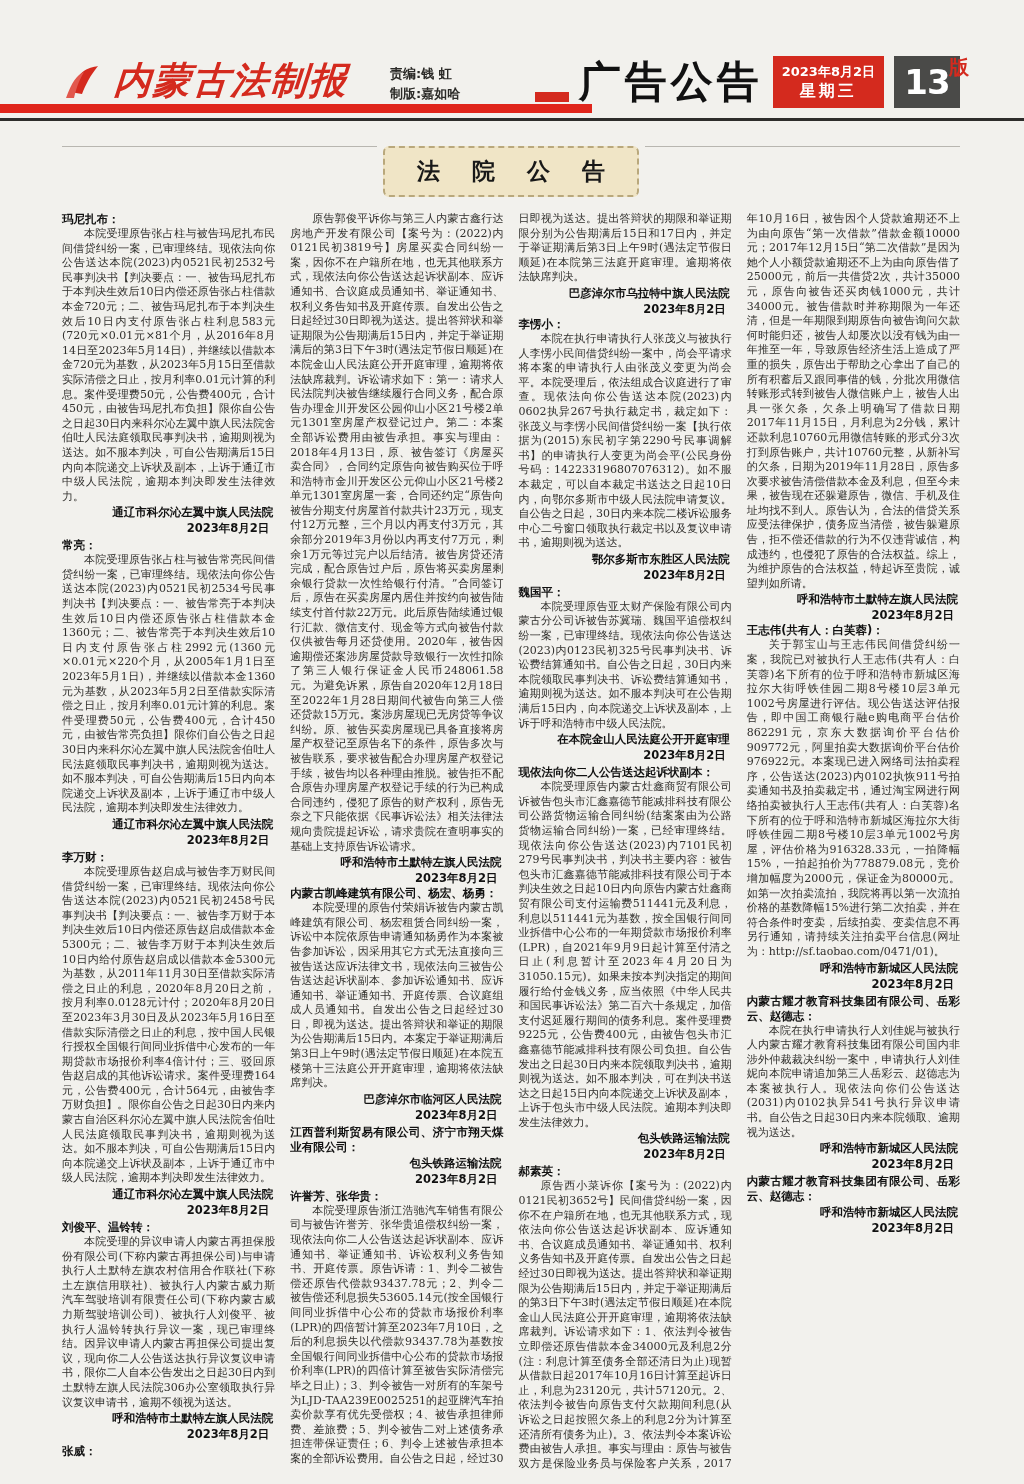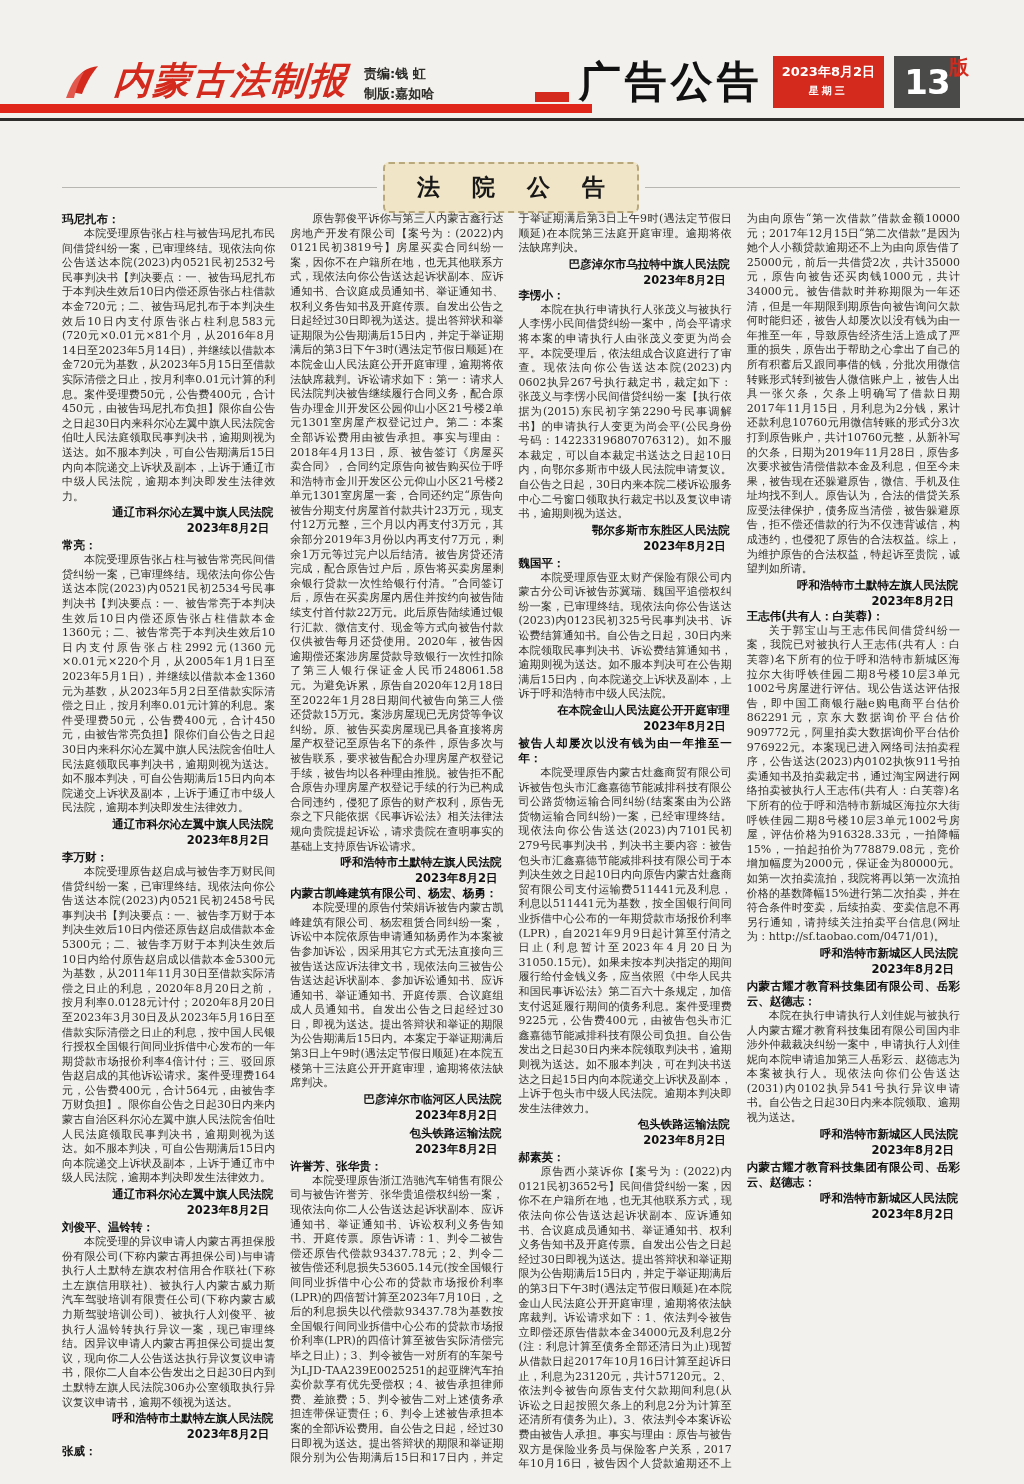--- a/index.html
+++ b/index.html
@@ -16,47 +16,47 @@
   
   .masthead { position:relative; height:66px; }
   .mast-left { position:absolute; left:2px; top:2px; display:flex; align-items:flex-start; gap:10px; }
   .emblem { width:40px; height:40px; margin-top:4px; }
   .paper-name {
     font-family:"DejaVu Sans", sans-serif;
     font-size:37px; font-weight:bold; font-style:italic;
     color:#d42a1e; letter-spacing:2px; line-height:46px;
     transform:skewX(-4deg);
   }
-  .staff { margin-left:6px; margin-top:6px; font-family:"DejaVu Sans", sans-serif; font-size:13px; color:#2b2a27; line-height:20px; font-weight:bold; }
+  .staff { margin-left:32px; margin-top:6px; font-family:"DejaVu Sans", sans-serif; font-size:13px; color:#2b2a27; line-height:20px; font-weight:bold; }
   .header-right { position:absolute; right:0; top:0; display:flex; align-items:flex-start; gap:10px; }
   .red-dash { width:34px; height:10px; background:#d42a1e; align-self:flex-end; margin-bottom:6px; }
   .section-title {
     font-family:"DejaVu Sans", sans-serif;
     font-size:42px; font-weight:bold; color:#111;
     letter-spacing:4px; line-height:52px;
   }
   .date-box {
     background:#d42a1e; color:#fff; text-align:center;
     font-family:"DejaVu Sans", sans-serif; font-weight:bold;
     padding:6px 9px 5px; min-width:96px; height:52px;
   }
   .date-box .d1 { font-size:13px; line-height:20px; }
-  .date-box .d2 { font-size:10px; line-height:18px; letter-spacing:3px; }
+  .date-box .d2 { font-size:16px; line-height:18px; letter-spacing:3px; }
   .page-box {
     position:relative; background:#4a4a48; color:#fff; height:52px; width:66px;
     font-family:"DejaVu Sans", sans-serif; font-weight:bold;
     display:flex; align-items:center; justify-content:center;
   }
   .page-num { font-size:34px; line-height:46px; letter-spacing:-1px; }
   .page-ban { position:absolute; right:-9px; top:-2px; color:#d42a1e; font-size:20px; font-weight:bold; }
   .red-bar { position:absolute; left:0; top:104px; width:592px; height:9px; background:#e0251b; }
   .black-rule { position:absolute; left:0; right:0; top:118px; height:3px; background:#2e2d2b; }
 
   
-  .banner-row { position:absolute; left:62px; right:64px; top:162px; display:flex; align-items:center; }
+  .banner-row { position:absolute; left:62px; right:64px; top:146px; display:flex; align-items:flex-start; }
   .banner-row .hline { flex:1; height:1px; background:#b8b6b0; }
   .banner-box {
     margin:0 6px; background:#f0e5c6; border:2px dashed #b9a87c; border-radius:6px;
     padding:8px 20px;
     font-family:"DejaVu Sans", sans-serif; font-size:23px; font-weight:bold; color:#181818;
     letter-spacing:12px; text-indent:12px; white-space:nowrap;
     box-shadow:0 0 0 3px #f0e5c6 inset;
   }
 
   
@@ -159,20 +159,21 @@
     </div>
 
     <div class="notice">
       <div class="n-title">内蒙古凯峰建筑有限公司、杨宏、杨勇：</div>
       <p class="n-body">本院受理的原告付荣娟诉被告内蒙古凯峰建筑有限公司、杨宏租赁合同纠纷一案，诉讼中本院依原告申请通知杨勇作为本案被告参加诉讼，因采用其它方式无法直接向三被告送达应诉法律文书，现依法向三被告公告送达起诉状副本、参加诉讼通知书、应诉通知书、举证通知书、开庭传票、合议庭组成人员通知书。自发出公告之日起经过30日，即视为送达。提出答辩状和举证的期限为公告期满后15日内。本案定于举证期满后第3日上午9时(遇法定节假日顺延)在本院五楼第十三法庭公开开庭审理，逾期将依法缺席判决。</p>
       <div class="n-court">巴彦淖尔市临河区人民法院</div>
       <div class="n-date">2023年8月2日</div>
     </div>
 
     <div class="notice">
+      <div class="n-title">江西普利斯贸易有限公司、济宁市翔天煤业有限公司：</div>
       <div class="n-court">包头铁路运输法院</div>
       <div class="n-date">2023年8月2日</div>
     </div>
 
     <div class="notice">
       <div class="n-title">许誉芳、张华贵：</div>
       <p class="n-body">本院受理原告浙江浩驰汽车销售有限公司与被告许誉芳、张华贵追偿权纠纷一案，现依法向你二人公告送达起诉状副本、应诉通知书、举证通知书、诉讼权利义务告知书、开庭传票。原告诉请：1、判令二被告偿还原告代偿款93437.78元；2、判令二被告偿还利息损失53605.14元(按全国银行间同业拆借中心公布的贷款市场报价利率(LPR)的四倍暂计算至2023年7月10日，之后的利息损失以代偿款93437.78为基数按全国银行间同业拆借中心公布的贷款市场报价利率(LPR)的四倍计算至被告实际清偿完毕之日止)；3、判令被告一对所有的车架号为LJD-TAA239E0025251的起亚牌汽车拍卖价款享有优先受偿权；4、被告承担律师费、差旅费；5、判令被告二对上述债务承担连带保证责任；6、判令上述被告承担本案的全部诉讼费用。自公告之日起，经过30日即视为送达。提出答辩状的期限和举证期限分别为公告期满后15日和17日内，并定于举证期满后第3日上午9时(遇法定节假日顺延)在本院第三法庭开庭审理。逾期将依法缺席判决。</p>
       <div class="n-court">巴彦淖尔市乌拉特中旗人民法院</div>
       <div class="n-date">2023年8月2日</div>
     </div>
@@ -185,21 +186,21 @@
     </div>
 
     <div class="notice">
       <div class="n-title">魏国平：</div>
       <p class="n-body">本院受理原告亚太财产保险有限公司内蒙古分公司诉被告苏冀瑞、魏国平追偿权纠纷一案，已审理终结。现依法向你公告送达(2023)内0123民初325号民事判决书、诉讼费结算通知书。自公告之日起，30日内来本院领取民事判决书、诉讼费结算通知书，逾期则视为送达。如不服本判决可在公告期满后15日内，向本院递交上诉状及副本，上诉于呼和浩特市中级人民法院。</p>
       <div class="n-court">在本院金山人民法庭公开开庭审理</div>
       <div class="n-date">2023年8月2日</div>
     </div>
 
     <div class="notice">
-      <div class="n-title">被告人却屡次以没有钱为由一年推至一年：</div>
+      <div class="n-title">现依法向你二人公告送达起诉状副本：</div>
       <p class="n-body">本院受理原告内蒙古灶鑫商贸有限公司诉被告包头市汇鑫嘉德节能减排科技有限公司公路货物运输合同纠纷(结案案由为公路货物运输合同纠纷)一案，已经审理终结。现依法向你公告送达(2023)内7101民初279号民事判决书，判决书主要内容：被告包头市汇鑫嘉德节能减排科技有限公司于本判决生效之日起10日内向原告内蒙古灶鑫商贸有限公司支付运输费511441元及利息，利息以511441元为基数，按全国银行间同业拆借中心公布的一年期贷款市场报价利率(LPR)，自2021年9月9日起计算至付清之日止(利息暂计至2023年4月20日为31050.15元)。如果未按本判决指定的期间履行给付金钱义务，应当依照《中华人民共和国民事诉讼法》第二百六十条规定，加倍支付迟延履行期间的债务利息。案件受理费9225元，公告费400元，由被告包头市汇鑫嘉德节能减排科技有限公司负担。自公告发出之日起30日内来本院领取判决书，逾期则视为送达。如不服本判决，可在判决书送达之日起15日内向本院递交上诉状及副本，上诉于包头市中级人民法院。逾期本判决即发生法律效力。</p>
       <div class="n-court">包头铁路运输法院</div>
       <div class="n-date">2023年8月2日</div>
     </div>
 
     <div class="notice">
       <div class="n-title">郝素英：</div>
       <p class="n-body">原告西小菜诉你【案号为：(2022)内0121民初3652号】民间借贷纠纷一案，因你不在户籍所在地，也无其他联系方式，现依法向你公告送达起诉状副本、应诉通知书、合议庭成员通知书、举证通知书、权利义务告知书及开庭传票。自发出公告之日起经过30日即视为送达。提出答辩状和举证期限为公告期满后15日内，并定于举证期满后的第3日下午3时(遇法定节假日顺延)在本院金山人民法庭公开开庭审理，逾期将依法缺席裁判。诉讼请求如下：1、依法判令被告立即偿还原告借款本金34000元及利息2分(注：利息计算至债务全部还清日为止)现暂从借款日起2017年10月16日计算至起诉日止，利息为23120元，共计57120元。2、依法判令被告向原告支付欠款期间利息(从诉讼之日起按照欠条上的利息2分为计算至还清所有债务为止)。3、依法判令本案诉讼费由被告人承担。事实与理由：原告与被告双方是保险业务员与保险客户关系，2017年10月16日，被告因个人贷款逾期还不上为由向原告“第一次借款”借款金额10000元；2017年12月15日“第二次借款”是因为她个人小额贷款逾期还不上为由向原告借了25000元，前后一共借贷2次，共计35000元，原告向被告还买肉钱1000元，共计34000元。被告借款时并称期限为一年还清，但是一年期限到期原告向被告询问欠款何时能归还，被告人却屡次以没有钱为由一年推至一年，导致原告经济生活上造成了严重的损失，原告出于帮助之心拿出了自己的所有积蓄后又跟同事借的钱，分批次用微信转账形式转到被告人微信账户上，被告人出具一张欠条，欠条上明确写了借款日期2017年11月15日，月利息为2分钱，累计还款利息10760元用微信转账的形式分3次打到原告账户，共计10760元整，从新补写的欠条，日期为2019年11月28日，原告多次要求被告清偿借款本金及利息，但至今未果，被告现在还躲避原告，微信、手机及住址均找不到人。原告认为，合法的借贷关系应受法律保护，债务应当清偿，被告躲避原告，拒不偿还借款的行为不仅违背诚信，构成违约，也侵犯了原告的合法权益。综上，为维护原告的合法权益，特起诉至贵院，诚望判如所请。</p>
       <div class="n-court">呼和浩特市土默特左旗人民法院</div>
       <div class="n-date">2023年8月2日</div>

